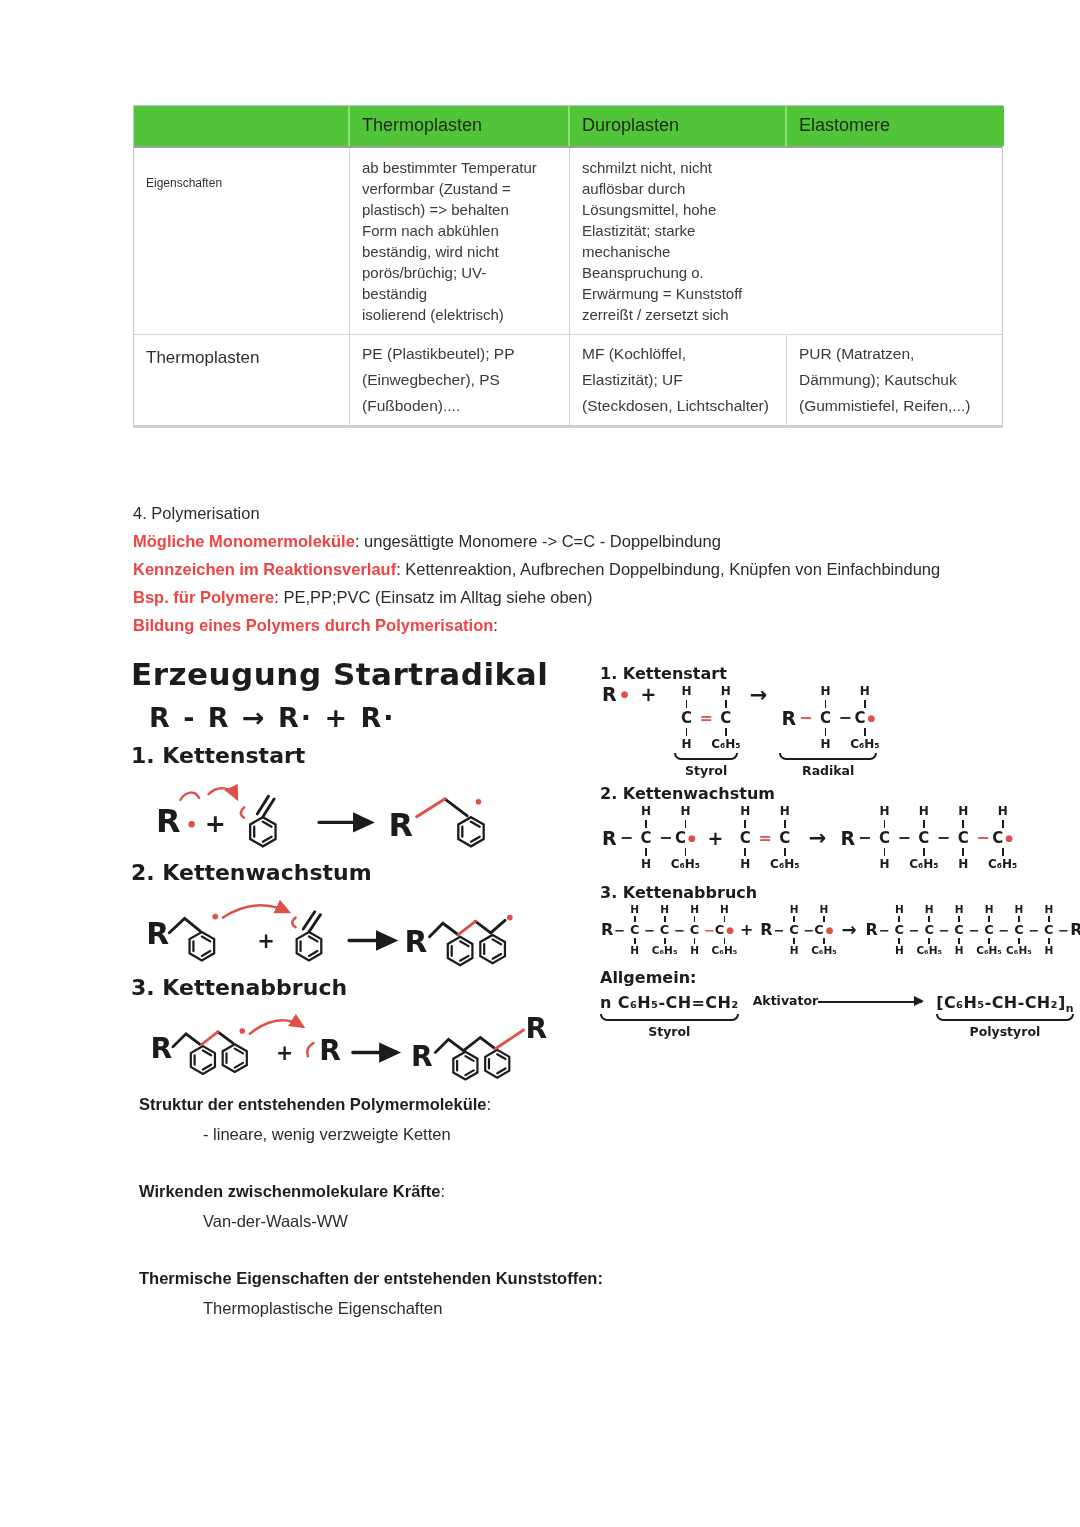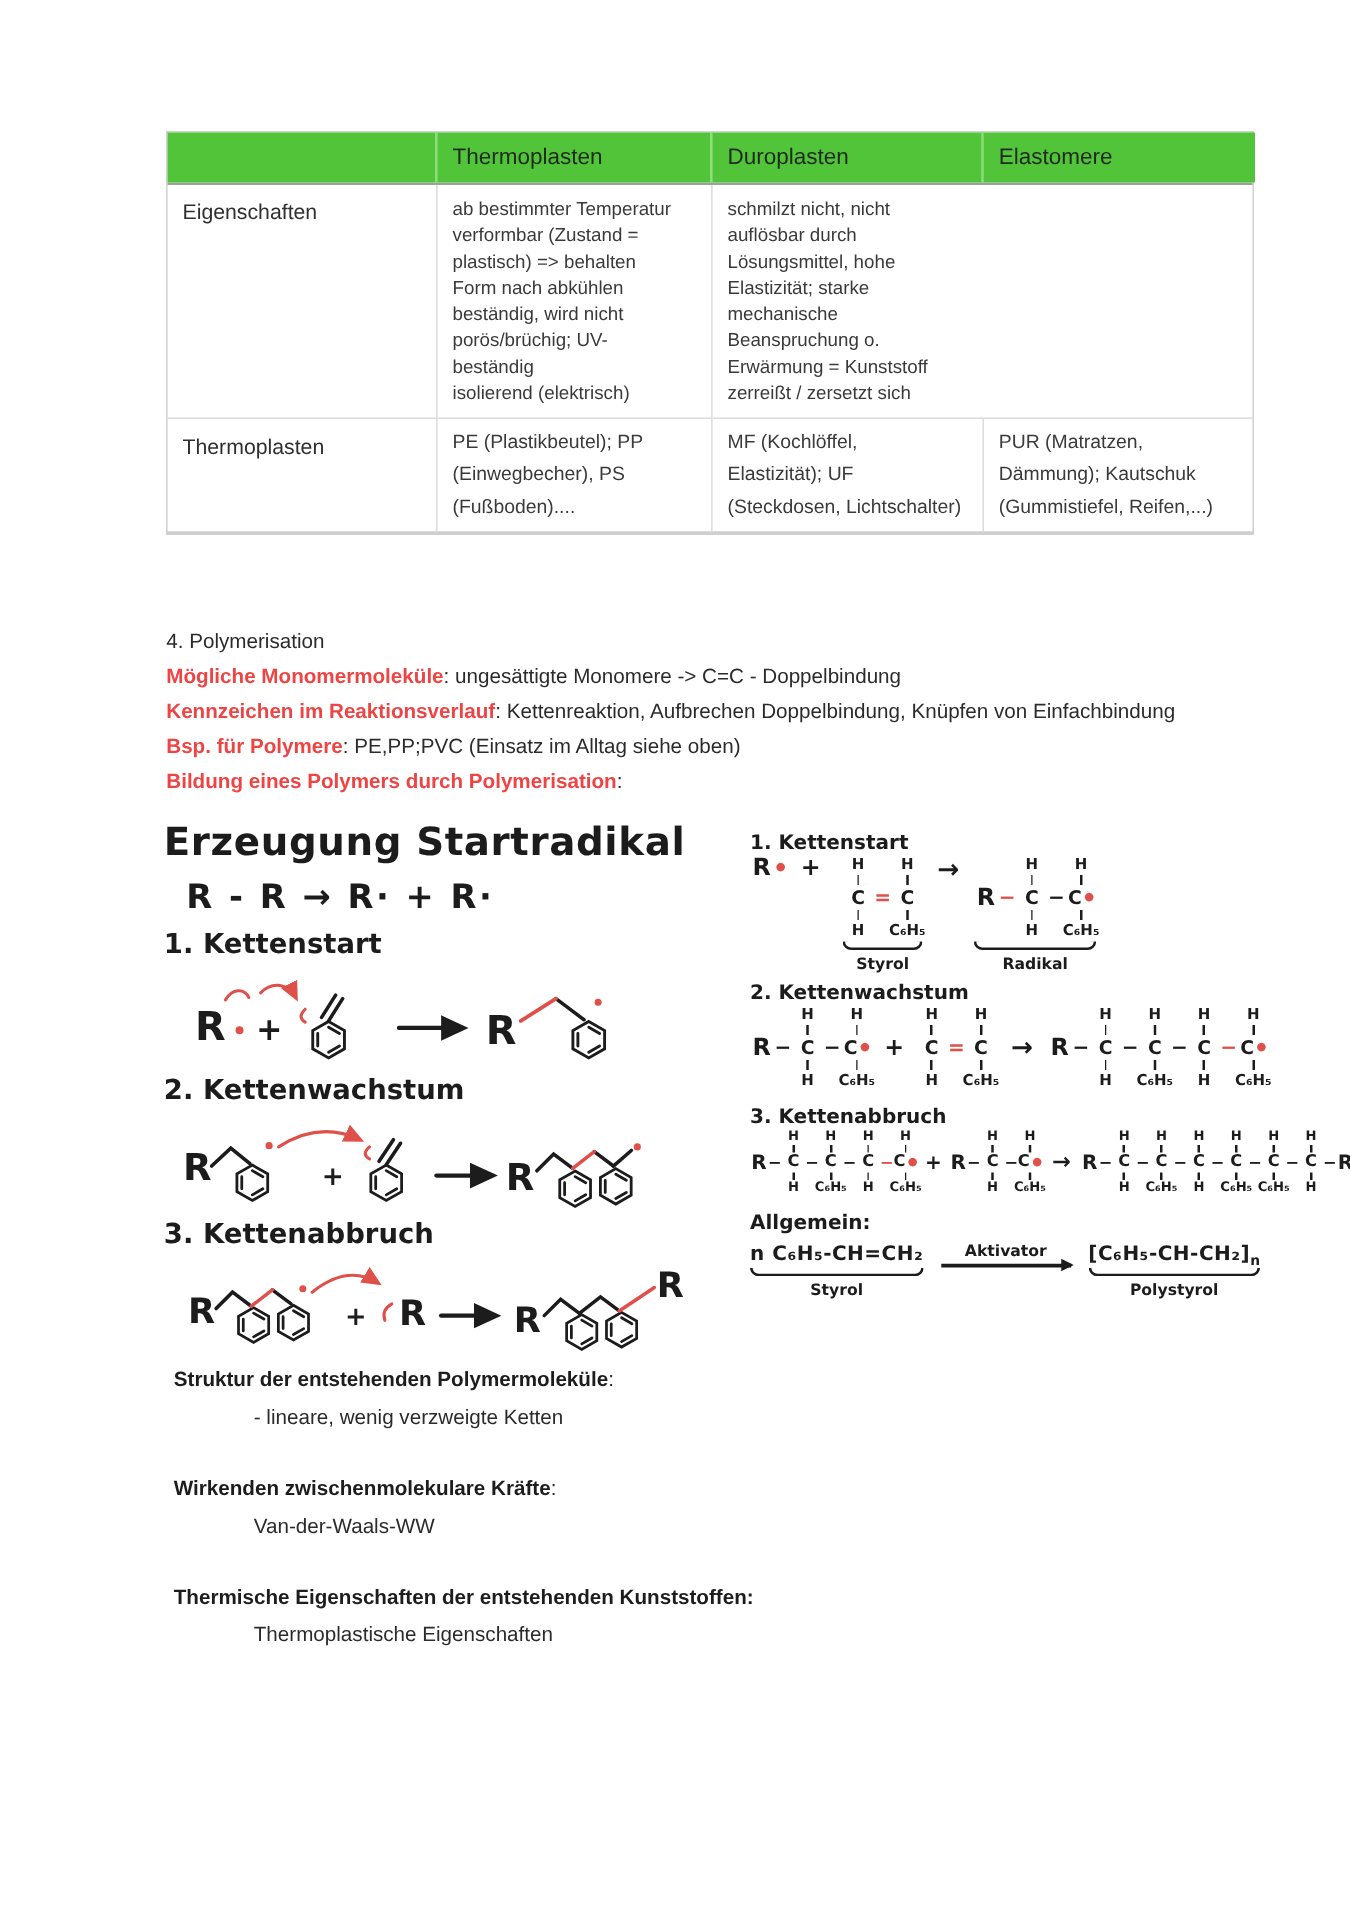--- a/index.html
+++ b/index.html
@@ -18,21 +18,21 @@
   .ktable{position:absolute;left:105px;top:105px;width:870px;
           border:1px solid var(--border);border-bottom:3px solid #cfcfcf;}
   .trow{display:grid;grid-template-columns:216px 220px 217px 217px;}
   .th{background:var(--green);color:#1f2a1c;font-size:18px;padding:9px 12px 8px;
       border-right:2px solid #8edd76;min-height:40px;}
   .th:last-child{border-right:none;}
   .thead{border-bottom:2px solid #9aa39a;}
   .td{font-size:15px;line-height:21px;padding:9px 12px;border-right:1px solid #d4d4d4;
       white-space:pre-line;color:#3a3a3a;}
   .td:last-child{border-right:none;}
-  .rowlabel{font-size:17px;color:#2f2f2f;padding-top:11px;white-space:normal;}
+  .rowlabel{font-size:12px;color:#2f2f2f;padding-top:25px;white-space:normal;}
   .trow.body2{border-top:1px solid #d4d4d4;}
   .trow.body2 .td{font-size:15.5px;line-height:26px;padding:6px 12px;}
   .trow.body2 .rowlabel{font-size:17px;padding-top:10px;}
 
   
   .intro{position:absolute;left:105px;top:499px;width:856px;font-size:16.5px;line-height:28px;}
   .intro b{color:#ef4444;}
   .outro{position:absolute;left:111px;top:1090px;width:860px;font-size:16.5px;line-height:28px;}
   .outro .sect{margin-bottom:29px;}
   .outro .item{padding-left:64px;margin-top:2px;}
@@ -67,21 +67,21 @@
   .c-col{display:flex;flex-direction:column;align-items:center;width:24px;}
   .c-top,.c-bot{font-size:12px;font-weight:700;height:13px;line-height:13px;white-space:nowrap;}
   .vbar{width:1.8px;height:8px;background:var(--ink);margin:2px 0;}
   .c-mid{font-size:15px;font-weight:700;height:16px;line-height:16px;display:flex;align-items:center;}
   .c-mid .rad{color:var(--red);font-size:9px;margin-left:2px;}
   .brace{align-self:stretch;height:7px;border:2.2px solid var(--ink);border-top:none;
          border-radius:0 0 11px 11px;margin-top:2px;}
   .brace-label{font-size:12.5px;font-weight:700;margin-top:3px;color:var(--ink);}
   .tok-txt{font-size:16px;font-weight:700;letter-spacing:.4px;white-space:nowrap;}
   .tok-sub{font-size:11px;font-weight:700;transform:translateY(6px);}
-  .labarrow{display:flex;flex-direction:column;align-items:center;margin:0 6px;}
+  .labarrow{display:flex;flex-direction:row;align-items:center;margin:0 6px;}
   .labarrow-lab{font-size:12.5px;font-weight:700;margin-bottom:3px;}
   .labarrow-line{position:relative;width:104px;height:2.6px;background:var(--ink);}
   .labarrow-line::after{content:"";position:absolute;right:-2px;top:-4.4px;
       border-left:10px solid var(--ink);border-top:5.5px solid transparent;
       border-bottom:5.5px solid transparent;}
   
   .formula.compact .tok-sym{font-size:16px;margin:0 1px;}
   .formula.compact .tok-bond{font-size:13px;margin:0;}
   .formula.compact .tok-arrow{font-size:18px;margin:0 3px;}
   .formula.compact .c-col{width:19px;}

